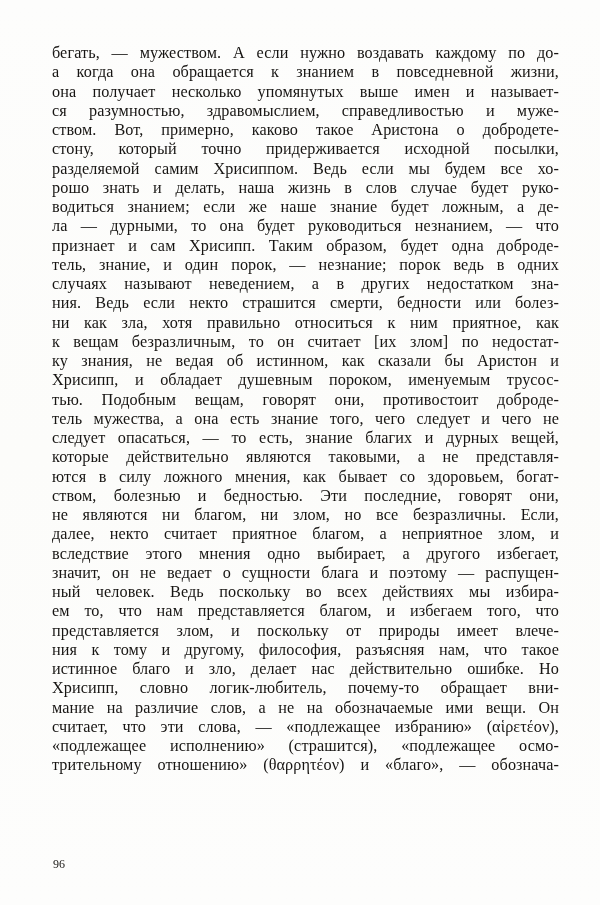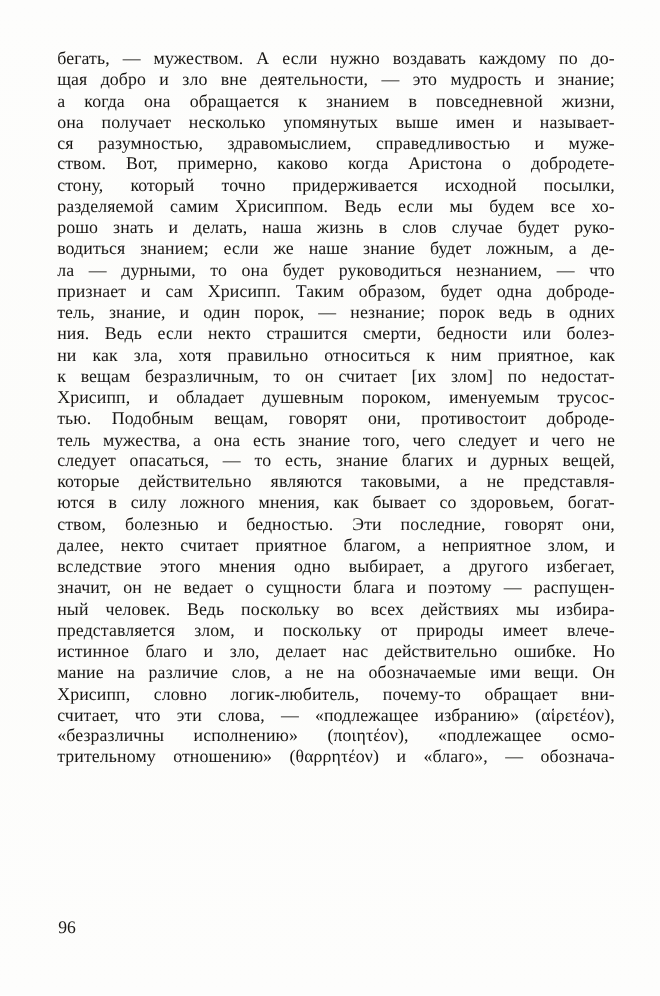--- a/index.html
+++ b/index.html
@@ -32,60 +32,64 @@
     text-align: justify;
     text-align-last: justify;
     -moz-text-align-last: justify;
     white-space: normal;
     letter-spacing: 0.1px;
     font-weight: 500;
   }
   .page-number {
     position: absolute;
     left: 53px;
-    top: 834px;
-    font-size: 16px;
+    top: 854px;
+    font-size: 12px;
     line-height: 20px;
     color: #1b1916;
   }
 </style>
 </head>
 <body>
 
 <div class="page">
   <div class="text-block" id="text-block">
       <div class="line">бегать, — мужеством. А если нужно воздавать каждому по до-</div>
-      <div class="line">щая добро и зло вне деятельности, — это мудрость и знание;</div>
       <div class="line">а когда она обращается к знанием в повседневной жизни,</div>
       <div class="line">она получает несколько упомянутых выше имен и называет-</div>
       <div class="line">ся разумностью, здравомыслием, справедливостью и муже-</div>
-      <div class="line">ством. Вот, примерно, каково когда Аристона о добродете-</div>
+      <div class="line">ством. Вот, примерно, каково такое Аристона о добродете-</div>
       <div class="line">стону, который точно придерживается исходной посылки,</div>
       <div class="line">разделяемой самим Хрисиппом. Ведь если мы будем все хо-</div>
       <div class="line">рошо знать и делать, наша жизнь в слов случае будет руко-</div>
       <div class="line">водиться знанием; если же наше знание будет ложным, а де-</div>
       <div class="line">ла — дурными, то она будет руководиться незнанием, — что</div>
       <div class="line">признает и сам Хрисипп. Таким образом, будет одна доброде-</div>
       <div class="line">тель, знание, и один порок, — незнание; порок ведь в одних</div>
+      <div class="line">случаях называют неведением, а в других недостатком зна-</div>
       <div class="line">ния. Ведь если некто страшится смерти, бедности или болез-</div>
       <div class="line">ни как зла, хотя правильно относиться к ним приятное, как</div>
       <div class="line">к вещам безразличным, то он считает [их злом] по недостат-</div>
+      <div class="line">ку знания, не ведая об истинном, как сказали бы Аристон и</div>
       <div class="line">Хрисипп, и обладает душевным пороком, именуемым трусос-</div>
       <div class="line">тью. Подобным вещам, говорят они, противостоит доброде-</div>
       <div class="line">тель мужества, а она есть знание того, чего следует и чего не</div>
       <div class="line">следует опасаться, — то есть, знание благих и дурных вещей,</div>
       <div class="line">которые действительно являются таковыми, а не представля-</div>
       <div class="line">ются в силу ложного мнения, как бывает со здоровьем, богат-</div>
       <div class="line">ством, болезнью и бедностью. Эти последние, говорят они,</div>
+      <div class="line">не являются ни благом, ни злом, но все безразличны. Если,</div>
       <div class="line">далее, некто считает приятное благом, а неприятное злом, и</div>
       <div class="line">вследствие этого мнения одно выбирает, а другого избегает,</div>
       <div class="line">значит, он не ведает о сущности блага и поэтому — распущен-</div>
       <div class="line">ный человек. Ведь поскольку во всех действиях мы избира-</div>
+      <div class="line">ем то, что нам представляется благом, и избегаем того, что</div>
       <div class="line">представляется злом, и поскольку от природы имеет влече-</div>
+      <div class="line">ния к тому и другому, философия, разъясняя нам, что такое</div>
       <div class="line">истинное благо и зло, делает нас действительно ошибке. Но</div>
+      <div class="line">Хрисипп, словно логик-любитель, почему-то обращает вни-</div>
       <div class="line">мание на различие слов, а не на обозначаемые ими вещи. Он</div>
-      <div class="line">Хрисипп, словно логик-любитель, почему-то обращает вни-</div>
       <div class="line">считает, что эти слова, — «подлежащее избранию» (αἱρετέον),</div>
-      <div class="line">«безразличны исполнению» (ποιητέον), «подлежащее осмо-</div>
+      <div class="line">«подлежащее исполнению» (страшится), «подлежащее осмо-</div>
       <div class="line">трительному отношению» (θαρρητέον) и «благо», — обознача-</div>
     </div>
   <div class="page-number">96</div>
 </div>
 
 </body></html>

